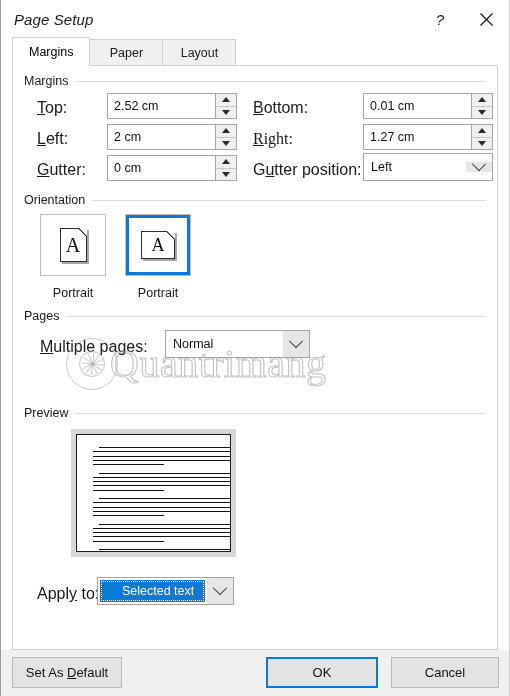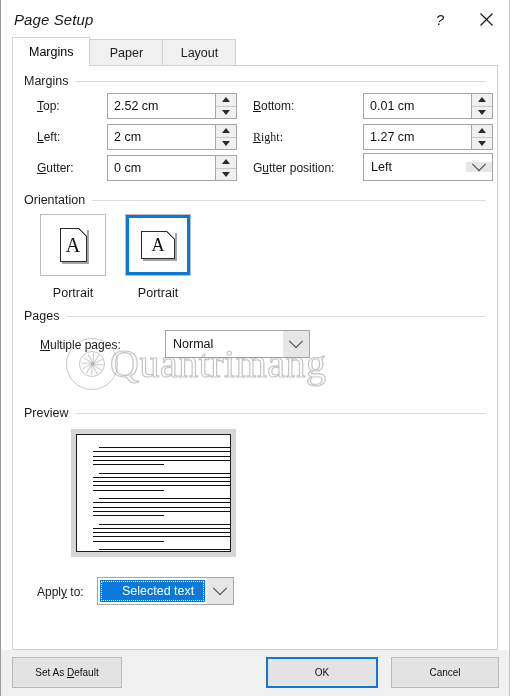--- a/index.html
+++ b/index.html
@@ -128,21 +128,21 @@
   }
   .group-rule {
     flex: 1 1 auto;
     height: 1px;
     background: #dcdcdc;
   }
 
   
   .fld-label {
     position: absolute;
-    font-size: 12px;
+    font-size: 16px;
     color: #1a1a1a;
     white-space: nowrap;
   }
   .uk { text-decoration: underline; }
 
   
   .spin {
     position: absolute;
     height: 26px;
     box-sizing: border-box;
@@ -361,21 +361,21 @@
     height: 46px;
     background: #f0f0f0;
     position: relative;
   }
   .btn {
     position: absolute;
     height: 31px;
     box-sizing: border-box;
     background: #e3e3e3;
     border: 1px solid #b9b9b9;
-    font-size: 10px;
+    font-size: 13px;
     color: #111;
     display: flex;
     align-items: center;
     justify-content: center;
     cursor: default;
     font-family: "Liberation Sans", sans-serif;
   }
   .btn.default {
     border: 2px solid #0a79d7;
     background: #e3e3e3;

